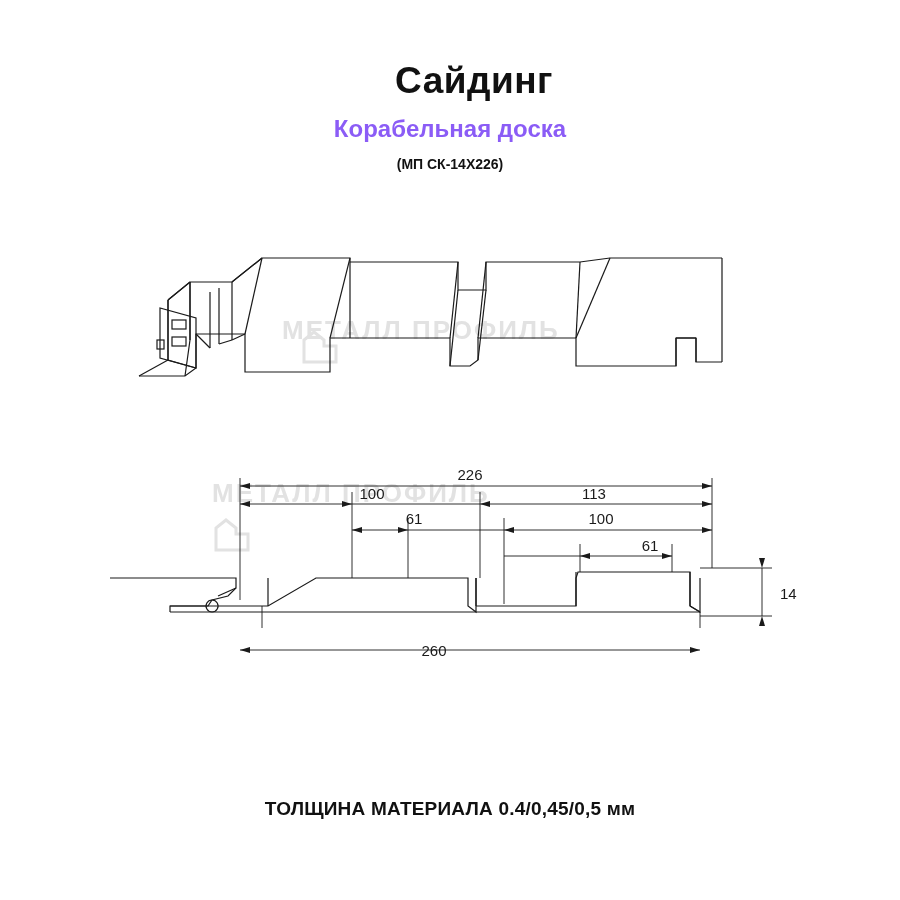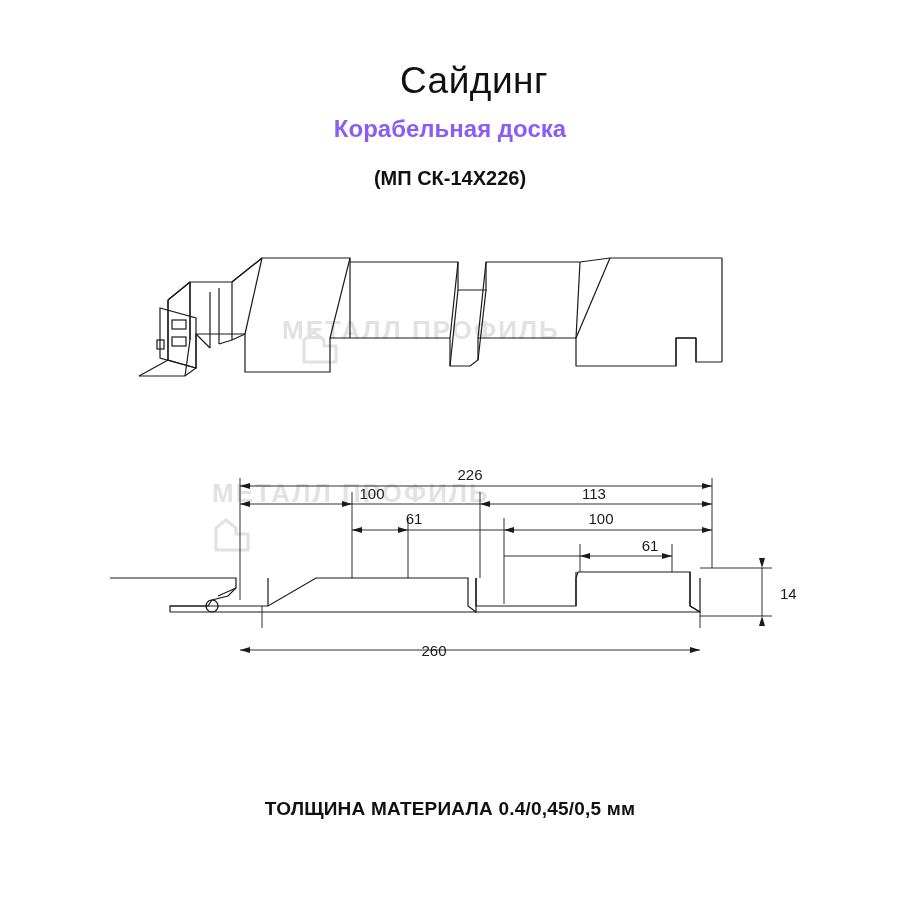--- a/index.html
+++ b/index.html
@@ -24,35 +24,35 @@
   
   .header {
     position: absolute;
     top: 60px;
     left: 0;
     width: 900px;
     text-align: center;
   }
   .title {
     font-size: 37px;
-    font-weight: normal;
+    font-weight: bold;
     letter-spacing: 0.5px;
     line-height: 1.15;
     color: #111;
     padding-left: 48px;
   }
   .subtitle {
     margin-top: 12px;
     font-size: 24px;
     font-weight: bold;
     color: #8b5cf6;
   }
   .code {
-    margin-top: 24px;
-    font-size: 20px;
+    margin-top: 13px;
+    font-size: 14px;
     font-weight: bold;
     color: #111;
   }
   
   .footer {
     position: absolute;
     top: 798px;
     left: 0;
     width: 900px;
     text-align: center;

